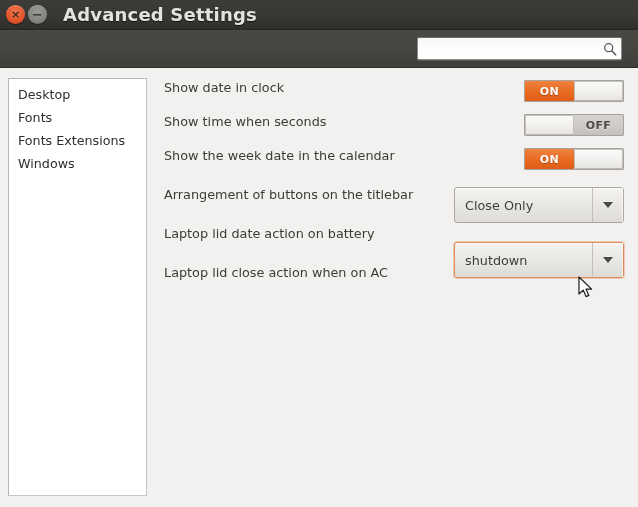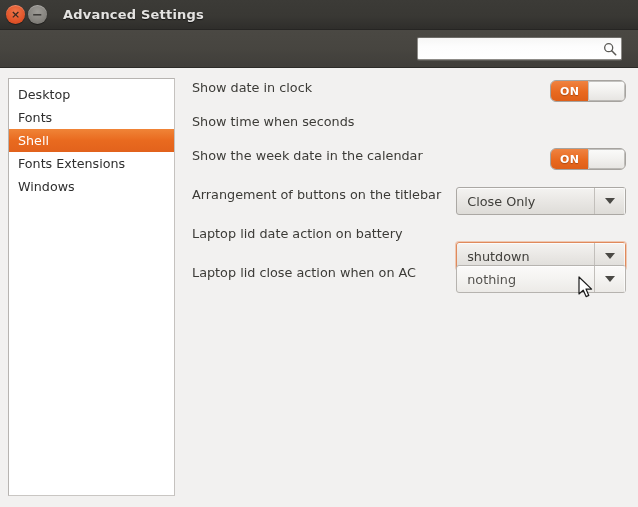--- a/index.html
+++ b/index.html
@@ -61,21 +61,21 @@
     font-weight: bold;
     font-family: "DejaVu Sans", sans-serif;
   }
   .wbtn.min .glyph {
     color: #3b3a37;
     font-size: 13px;
     margin-top: -1px;
   }
   .title-text {
     color: #e4e3e1;
-    font-size: 13px;
+    font-size: 18px;
     font-weight: bold;
     margin-left: 13px;
     letter-spacing: 0.2px;
     text-shadow: 0 1px 1px rgba(0,0,0,0.6);
   }
 
   
   .toolbar {
     height: 38px;
     background: linear-gradient(to bottom, #4a4843 0%, #474540 50%, #403e3a 100%);
@@ -121,21 +121,21 @@
   .content {
     display: flex;
     height: 439px;
     background: #f2f1f0;
     box-sizing: border-box;
     padding: 10px 0 0 8px;
   }
 
   
   .sidebar {
-    width: 167px;
+    width: 139px;
     height: 418px;
     box-sizing: border-box;
     background: #ffffff;
     border: 1px solid #b7b4b1;
     border-right-color: #c5c2bf;
     border-bottom-color: #c9c6c3;
     flex: 0 0 auto;
     padding-top: 4px;
     overflow: hidden;
   }
@@ -175,23 +175,23 @@
   .row-control {
     flex: 0 0 auto;
     display: flex;
     justify-content: flex-end;
     width: 185px;
   }
   .row.spacer-above { margin-top: 5px; }
 
   
   .switch {
-    width: 76px;
+    width: 100px;
     height: 22px;
-    border-radius: 6px;
+    border-radius: 1px;
     border: 1px solid #a6a39f;
     display: flex;
     overflow: hidden;
     box-sizing: border-box;
     cursor: pointer;
     background: #d8d5d1;
     box-shadow: inset 0 1px 1px rgba(0,0,0,0.10);
   }
   .switch .seg {
     flex: 1 1 50%;
@@ -217,21 +217,21 @@
     flex: 1 1 50%;
     background: linear-gradient(to bottom, #fbfbfa 0%, #f2f1ef 50%, #e6e4e1 100%);
     border-radius: 2px;
     box-shadow: 0 0 0 1px rgba(150,147,143,0.55) inset;
   }
 
   
   .combo {
     position: relative;
     width: 170px;
-    height: 28px;
+    height: 36px;
     box-sizing: border-box;
     border: 1px solid #aba8a4;
     border-radius: 3px;
     background: linear-gradient(to bottom, #f4f3f1 0%, #e9e7e4 50%, #dedcd8 100%);
     display: flex;
     align-items: center;
     cursor: pointer;
     box-shadow: 0 1px 0 rgba(255,255,255,0.7) inset;
   }
   .combo .combo-text {
@@ -306,23 +306,20 @@
 
   <div class="content">
 
     <div class="sidebar">
       <div class="side-item">
         <span>Desktop</span>
       </div>
       <div class="side-item">
         <span>Fonts</span>
       </div>
-      <div class="side-item selected">
-        <span>Shell</span>
-      </div>
       <div class="side-item">
         <span>Fonts Extensions</span>
       </div>
       <div class="side-item">
         <span>Windows</span>
       </div>
     </div>
 
     <div class="settings">
 
@@ -331,20 +328,26 @@
         <div class="row-control">
           <div class="switch">
             <div class="seg on-label">ON</div>
             <div class="knob"></div>
           </div>
         </div>
       </div>
 
       <div class="row">
         <div class="row-label">Show time when seconds</div>
+        <div class="row-control">
+          <div class="switch">
+            <div class="knob"></div>
+            <div class="seg off-label">OFF</div>
+          </div>
+        </div>
       </div>
 
       <div class="row">
         <div class="row-label">Show the week date in the calendar</div>
         <div class="row-control">
           <div class="switch">
             <div class="seg on-label">ON</div>
             <div class="knob"></div>
           </div>
         </div>
@@ -369,28 +372,20 @@
             <div class="combo-text">shutdown</div>
             <div class="combo-arrow">
                 <span class="tri"></span>
               </div>
           </div>
         </div>
       </div>
 
       <div class="row spacer-above">
         <div class="row-label">Laptop lid close action when on AC</div>
-        <div class="row-control">
-          <div class="combo hovered">
-            <div class="combo-text">nothing</div>
-            <div class="combo-arrow">
-                <span class="tri"></span>
-              </div>
-          </div>
-        </div>
       </div>
 
     </div>
   </div>
 
   <svg class="cursor" viewBox="0 0 16 24">
     <path d="M1,1 L1,18 L5.2,14.1 L8.1,20.6 L10.8,19.4 L8,13.1 L13.6,13.1 Z" fill="#ffffff" stroke="#1a1a1a" stroke-width="1.2" stroke-linejoin="round"></path>
   </svg>
 
 </div>

